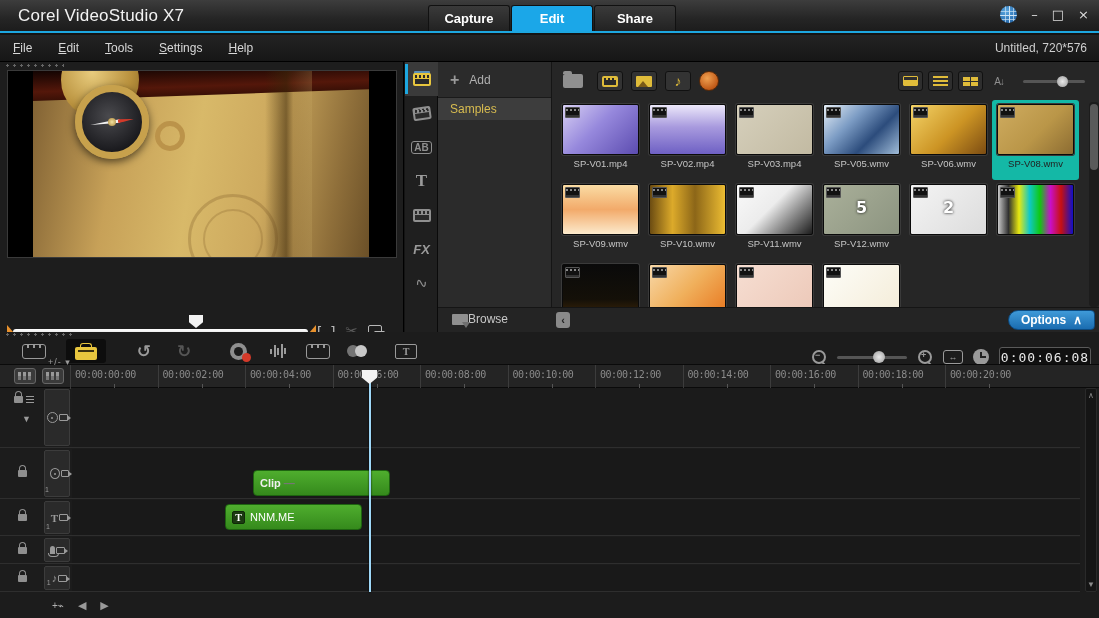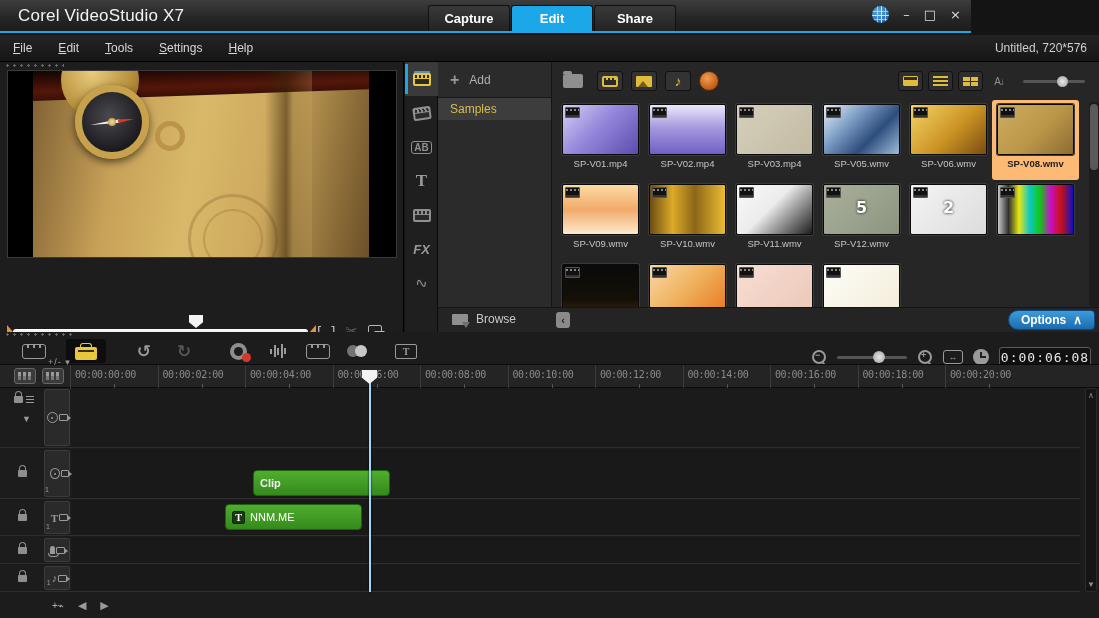--- a/index.html
+++ b/index.html
@@ -4,21 +4,21 @@
 <style>
   * { margin:0; padding:0; box-sizing:border-box; }
   html,body { background:#000; }
   body { font-family:"Liberation Sans", sans-serif; }
   #app {
     position:relative; width:1099px; height:618px; overflow:hidden;
     background:#141414; color:#ccc; font-size:12px;
   }
   
   .titlebar {
-    position:absolute; left:0; top:0; width:971px; height:33px;
+    position:absolute; left:0; top:0; width:1099px; height:33px;
     background:linear-gradient(#3d3d3d,#252525 60%,#1c1c1c);
     border-bottom:2px solid #1da7e0; display:flex; align-items:center;
   }
   .app-title { color:#f2f2f2; font-size:17px; letter-spacing:.2px; margin-left:18px; font-weight:400; }
   .mode-tabs { position:absolute; left:428px; top:5px; bottom:0; display:flex; align-items:flex-end; }
   .mode-tab {
     width:82px; height:26px; display:flex; align-items:center; justify-content:center;
     background:linear-gradient(#3a3a3a,#222); color:#fff; font-weight:bold; font-size:13px;
     border:1px solid #111; border-bottom:none; border-radius:3px 3px 0 0; margin-right:1px; cursor:pointer;
   }
@@ -139,35 +139,35 @@
   .vb-list i { display:block; width:15px; height:2px; background:#e0bc3a; }
   .vb-grid { display:grid; grid-template-columns:7px 7px; gap:1px; }
   .vb-grid i { height:4px; background:#e0bc3a; }
   .sort-ic { color:#8f8f8f; font-size:10px; width:22px; text-align:center; cursor:pointer; letter-spacing:-1px; }
   .zoom-slider { position:relative; width:62px; height:3px; background:#555; border-radius:2px; margin-left:8px; cursor:pointer; }
   .zoom-slider i { position:absolute; top:-4px; width:11px; height:11px; border-radius:50%; background:radial-gradient(#e8e8e8,#9a9a9a); }
   
   .thumb-grid { position:absolute; left:4px; top:38px; width:524px; height:207px; overflow:hidden;
     display:grid; grid-template-columns:repeat(6,87px); grid-auto-rows:80px; }
   .thumb-cell { position:relative; padding:4px 5px 0; cursor:pointer; border-radius:3px; }
-  .thumb-cell.selected { background:#fdba74;font-weight:bold; }
+  .thumb-cell.selected { background:#14b8a6; }
   .thumb-cell.selected .thumb-label { color:#222; }
   .thumb-img { width:77px; height:51px; border:1px solid #0a0a0a; border-radius:2px; position:relative; box-shadow:0 0 0 1px #3a3a3a; }
   .thumb-img::before { content:""; position:absolute; left:2px; top:2px; width:13px; height:9px; background:#111;
     border:1px solid #555; border-radius:1px;
     background-image:repeating-linear-gradient(90deg,#888 0 2px,transparent 2px 4px); background-size:100% 2px; background-repeat:no-repeat; background-position:0 1px;
     box-shadow:inset 0 -2px 0 #333; }
   .thumb-label { text-align:center; font-size:9.5px; color:#c4c4c4; margin-top:3px; }
   .thumb-overlay { position:absolute; left:50%; top:45%; transform:translate(-50%,-50%); font-size:16px; font-weight:bold;
     color:#fff; text-shadow:0 0 3px #000; font-family:"DejaVu Sans",sans-serif; }
   .lib-scrollbar { position:absolute; right:0; top:40px; width:10px; height:205px; background:#1c1c1c; border-radius:4px; }
   .lib-scrollbar i { position:absolute; left:1px; top:2px; width:8px; height:66px; background:#5a5a5a; border-radius:4px; cursor:grab; }
   
   .lib-bottom { position:absolute; left:33px; right:0; top:245px; height:25px; background:#242424; border-top:1px solid #151515; }
-  .browse-lbl { position:absolute; left:14px; top:4px; display:flex; gap:8px; align-items:center; color:#c8c8c8; cursor:pointer; }
+  .browse-lbl { position:absolute; left:14px; top:4px; display:flex; gap:0; align-items:center; color:#c8c8c8; cursor:pointer; }
   .browse-ic { width:16px; height:11px; background:#8f8f8f; border-radius:1px; position:relative; }
   .browse-ic::after { content:""; position:absolute; right:-2px; bottom:-3px; border-style:solid; border-width:6px 4px 0 4px; border-color:#6f6f6f transparent transparent; }
   .collapse-btn { position:absolute; left:118px; top:4px; width:14px; height:16px; background:#8a8a8a; border-radius:3px;
     color:#222; display:flex; align-items:center; justify-content:center; font-weight:bold; font-size:11px; cursor:pointer; }
   .options-btn { position:absolute; right:4px; top:2px; height:20px; padding:0 12px; border-radius:10px 4px 4px 10px;
     background:linear-gradient(#3f9ad8,#1a6cb0); border:1px solid #0c4a80; color:#fff; font-weight:bold; font-size:12px;
     display:flex; align-items:center; gap:7px; cursor:pointer; }
   
   .timeline-panel { position:absolute; left:0; top:332px; width:1099px; height:286px; background:#1c1c1c; }
   .tl-grip { height:5px; margin-left:4px; width:70px;

